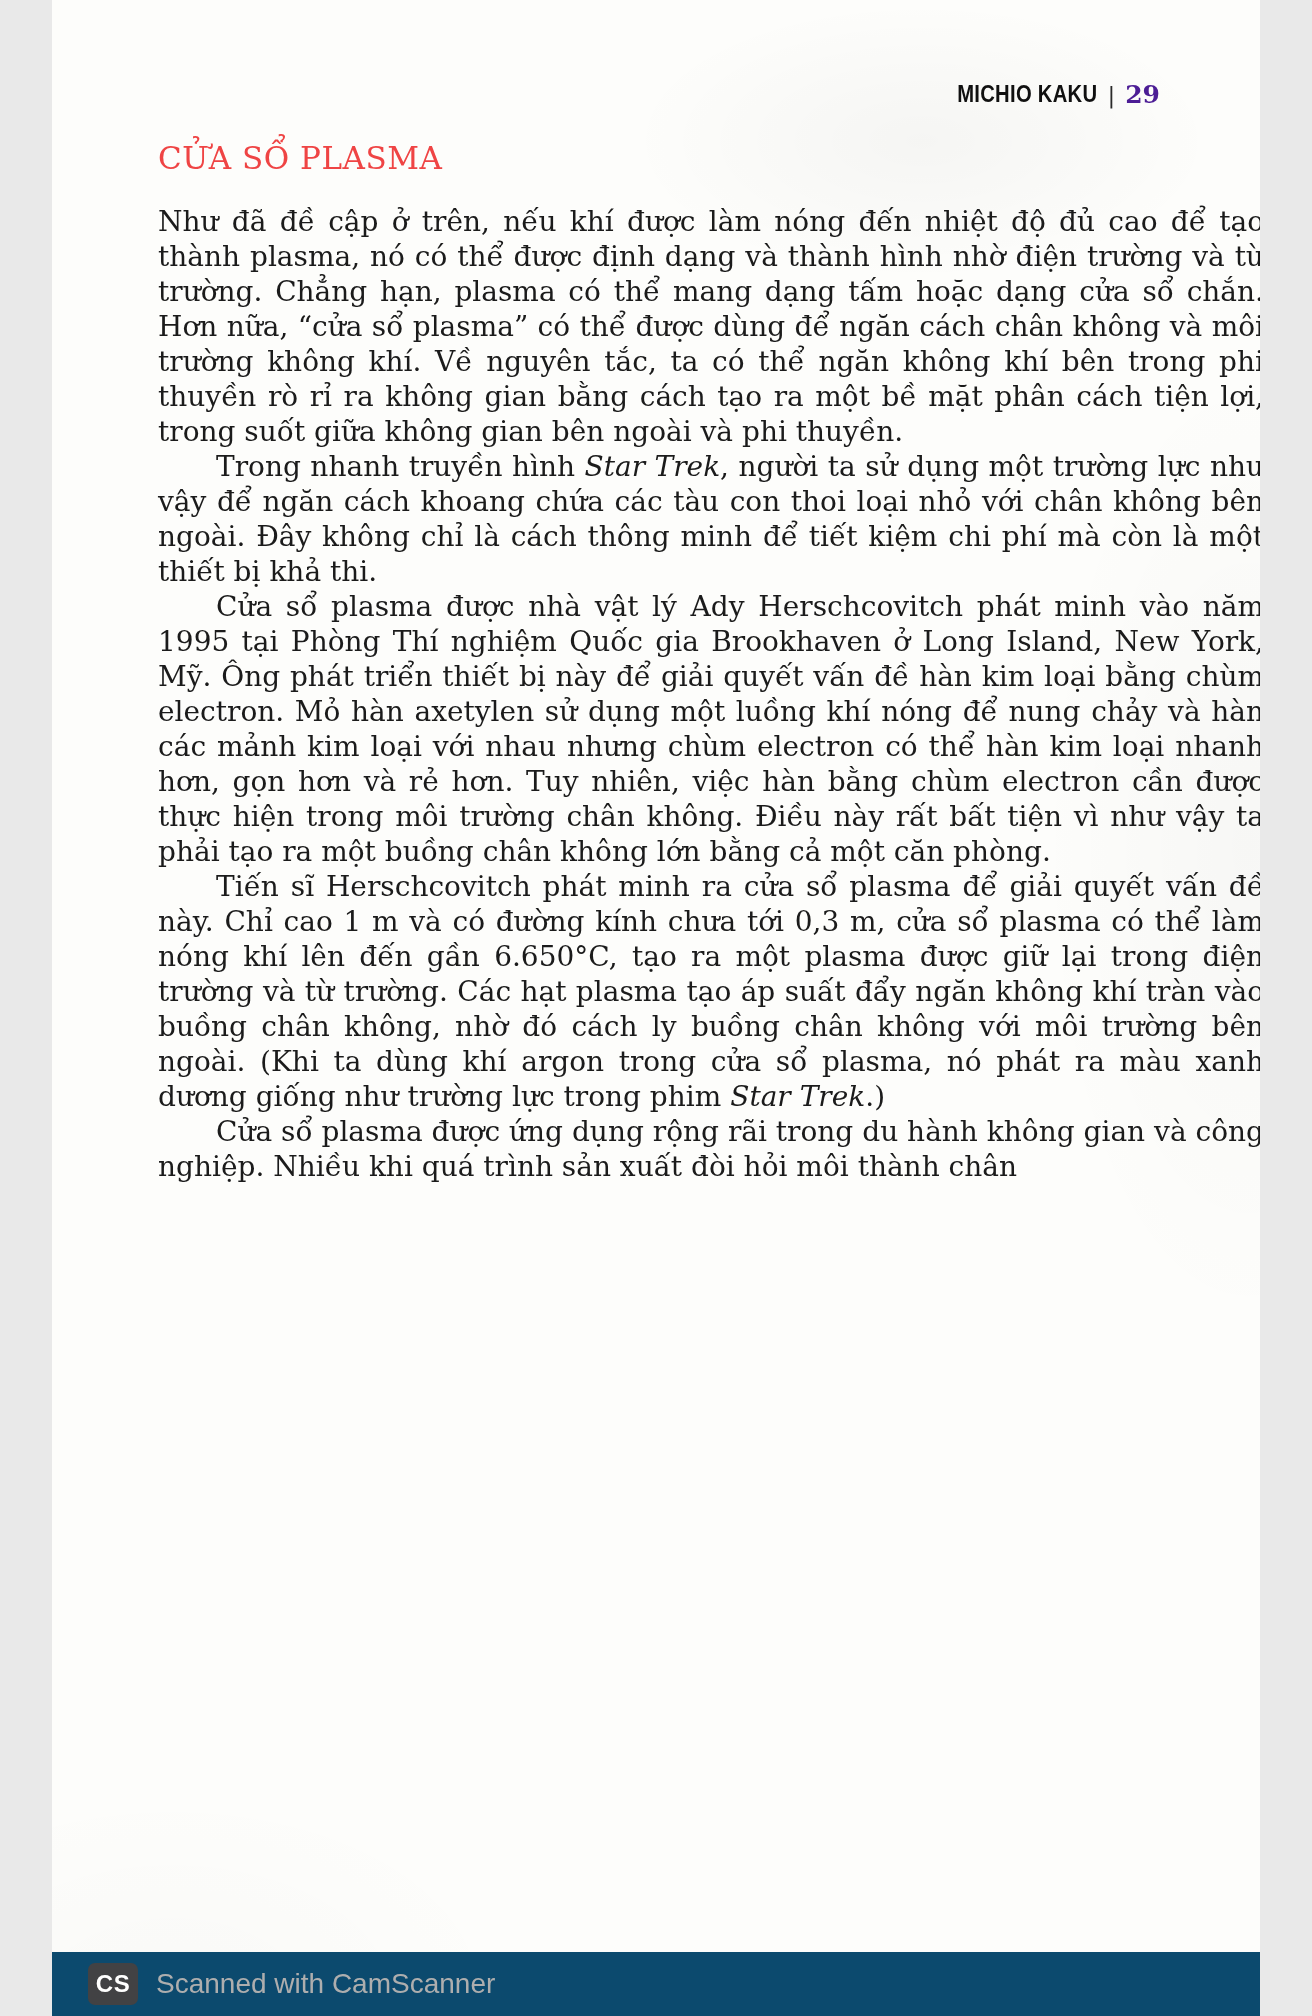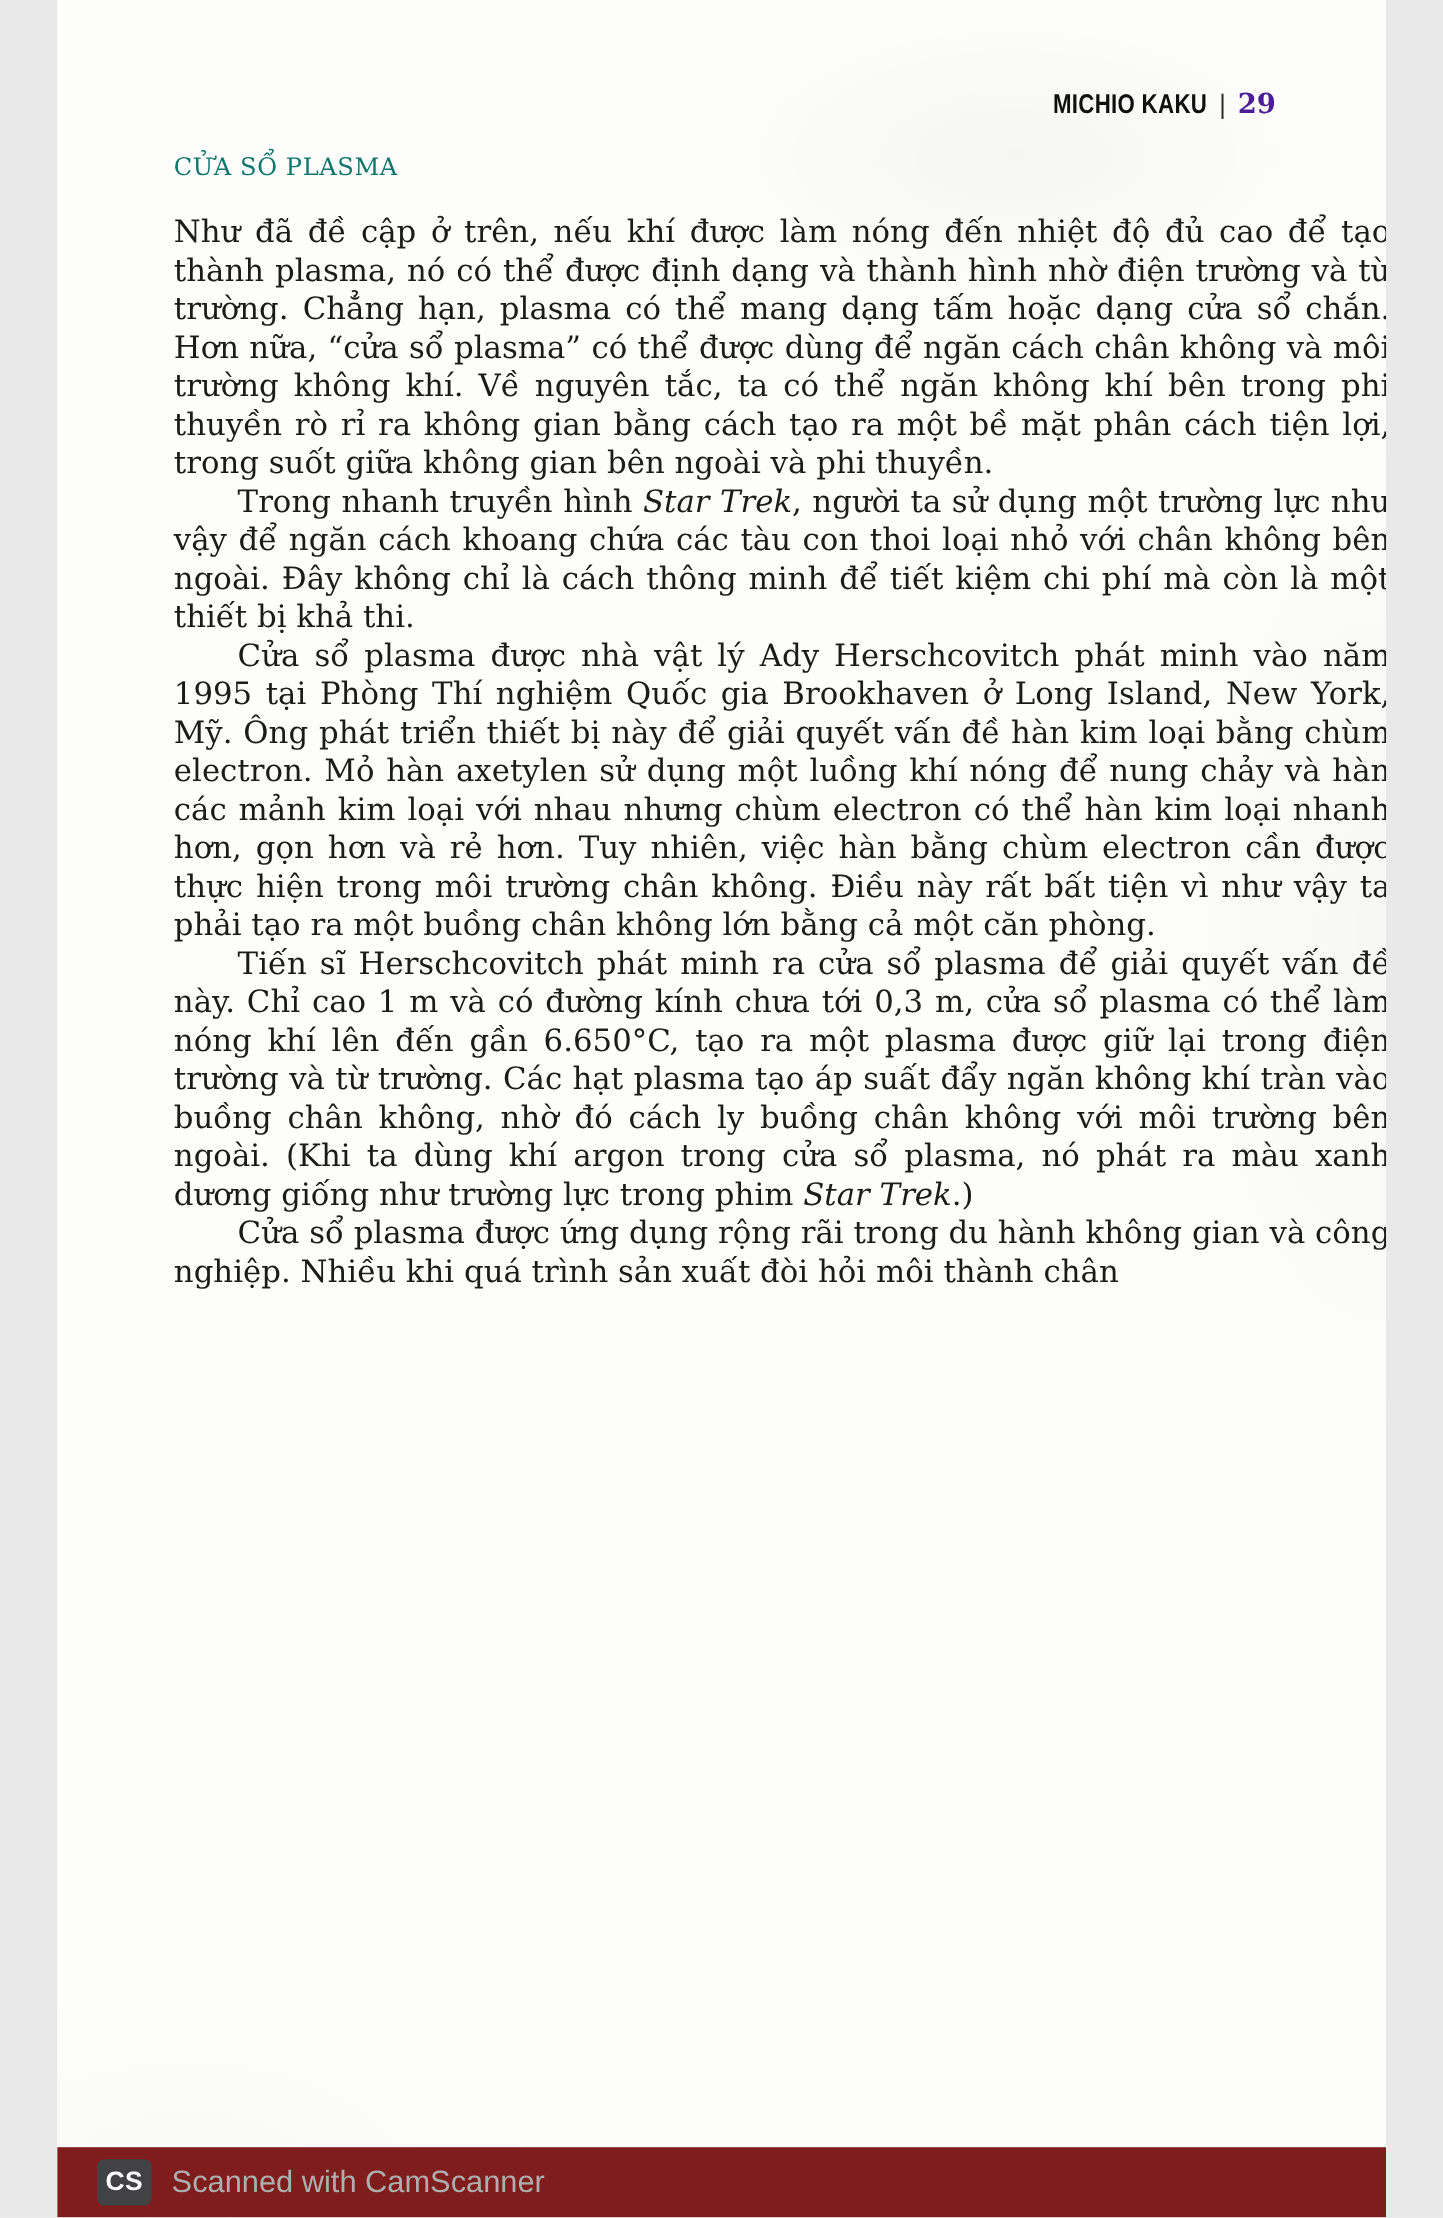--- a/index.html
+++ b/index.html
@@ -26,33 +26,33 @@
   }
   .author {
     font-family:"Liberation Sans", sans-serif;
     font-weight:bold; font-size:22px; letter-spacing:0.3px; color:#101010;
     transform:scale(0.92,1.12); transform-origin:right bottom;
   }
   .pagenum-sep { font-size:23px; color:#2a2a2a; }
   .pagenum { font-size:25px; font-weight:bold; color:#4c1d95; }
   .content { position:absolute; top:140px; left:106px; width:1106px; }
   .section-title {
-    font-size:22px; font-weight:normal; letter-spacing:0.5px;
-    color:#0f766e; margin-bottom:28px;
+    font-size:31px; font-weight:normal; letter-spacing:0.5px;
+    color:#ef4444; margin-bottom:28px;
   }
   .body-text p {
     font-size:28px; line-height:35px;
     text-align:justify;
     color:#1b1b1b;
   }
   .body-text p.indent { text-indent:58px; }
   .body-text i { font-style:italic;margin-top:24px; }
   .footer-bar {
     position:absolute; left:0; right:0; bottom:0; height:64px;
-    background:#7f1d1d;
+    background:#0c4a6e;
     display:flex; align-items:center; gap:18px;
     padding-left:36px;
   }
   .cs-logo {
     width:50px; height:42px; border-radius:7px;
     background:#424244;
     display:flex; align-items:center; justify-content:center;
     font-family:"Liberation Sans", sans-serif;
     font-weight:bold; font-size:24px; color:#ffffff;
     letter-spacing:0.5px;

